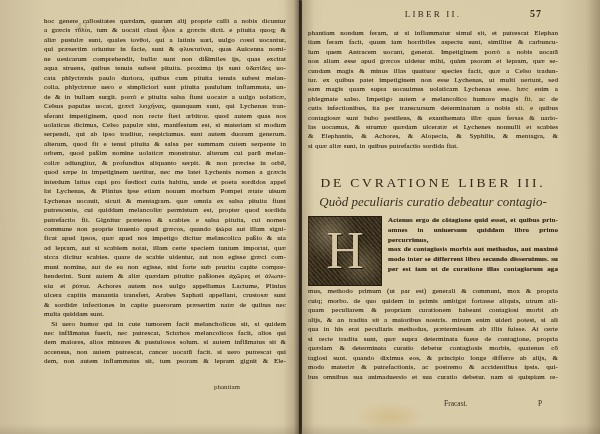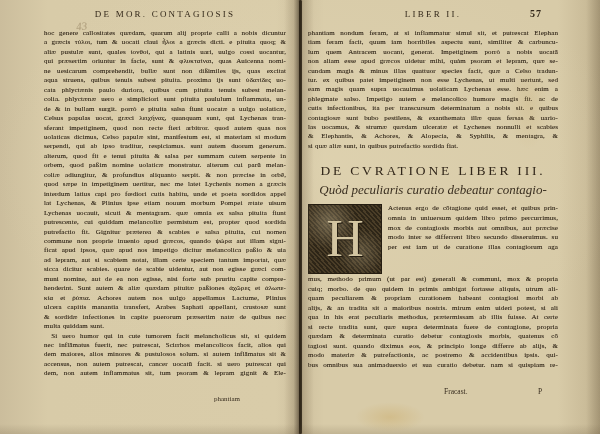--- a/index.html
+++ b/index.html
@@ -27,49 +27,48 @@
   #left-page{left:44px;width:242px;}
   #right-page{left:308px;width:250px;}
   .runhead{position:relative;text-align:center;font-size:9px;letter-spacing:2.2px;line-height:12px;white-space:nowrap;color:#33281a;}
   .folio{position:absolute;right:16px;top:0;font-size:10px;letter-spacing:1px;font-weight:bold;}
   .tblock{margin-top:9px;}
   .tline{display:block;text-align:justify;text-align-last:justify;font-size:7px;line-height:9.46px;
     word-spacing:.4px;letter-spacing:.1px;color:#382d1f;text-shadow:0 0 .4px rgba(56,45,31,.55);}
   #rp-par1 .tline{line-height:9.4px;}
   .noj{text-align-last:left;}
   .catchword{display:block;text-align:right;padding-right:46px;font-size:7px;line-height:10px;margin-top:15px;}
-  .sect-head{margin-top:11px;text-align:center;font-size:13.5px;letter-spacing:2.8px;line-height:18px;white-space:nowrap;color:#32271a;}
+  .sect-head{margin-top:23px;text-align:center;font-size:13.5px;letter-spacing:2.8px;line-height:18px;white-space:nowrap;color:#32271a;}
   .subtitle{margin-top:5px;text-align:center;font-style:italic;font-size:13px;line-height:10px;color:#3a2f20;}
   .chapter-start{display:flex;margin-top:9px;}
   .woodcut{width:74px;height:70px;margin-right:6px;flex:0 0 auto;position:relative;
     border:1px solid #251d11;box-sizing:border-box;
     background:
       radial-gradient(circle at 28% 25%, rgba(202,188,152,.40), rgba(0,0,0,0) 38%),
       radial-gradient(circle at 72% 70%, rgba(196,182,146,.30), rgba(0,0,0,0) 34%),
       repeating-linear-gradient(48deg, #2d2517 0 1.6px, #4a3d27 1.6px 3.2px),
       #352b1a;}
   .woodcut .cap{position:absolute;left:0;top:0;width:100%;height:100%;display:flex;align-items:center;justify-content:center;
     font-size:52px;line-height:70px;color:#d3c5a1;text-shadow:0 0 1px #241c10, 1px 1px 0 #241c10;}
   .beside{flex:1 1 auto;}
-  .beside .tline{line-height:9.7px;}
+  .beside .tline{line-height:9.7px;font-weight:bold;}
   .chapter-full{margin-top:1px;}
   .chapter-full .tline{line-height:9.5px;}
   .pg-footer{position:relative;height:12px;margin-top:17px;font-size:7.5px;}
   .pg-footer .fcatch{position:absolute;left:136px;}
   .pg-footer .sig{position:absolute;left:230px;}
 </style>
 </head>
 <body>
 
 <div id="photo">
 
   <div class="pencil">43</div>
 
   <div class="page" id="left-page">
-    <div class="runhead">DE MOR. CONTAGIOSIS</div>
     <div class="tblock">
         <div class="tline">hoc genere callositates quædam, quarum alij proprie calli a nobis dicuntur</div>
         <div class="tline">a græcis τύλοι, tum &amp; uocati claui ἧλοι a græcis dicti. e pituita quoq; &amp;</div>
         <div class="tline">aliæ pustulæ sunt, quales ἰονθοί, qui a latinis uari, uulgo cossi uocantur,</div>
         <div class="tline">qui præsertim oriuntur in facie, sunt &amp; φλυκταίναι, quas Auicenna nomi-</div>
         <div class="tline">ne uesicarum comprehendit, bullæ sunt non dißimiles ijs, quas excitat</div>
         <div class="tline">aqua struens, quibus tenuis subest pituita. proxima ijs sunt ὑδατίδες uo-</div>
         <div class="tline">cata phlyctænis paulo duriora, quibus cum pituita tenuis subest melan-</div>
         <div class="tline">colia. phlyctænæ uero e simpliciori sunt pituita paululum inflammata, un-</div>
         <div class="tline">de &amp; in bullam surgit. porrò e pituita salsa fiunt uocatæ a uulgo uolaticæ,</div>
@@ -128,22 +127,22 @@
     <div class="sect-head">DE CVRATIONE LIBER III.</div>
     <div class="subtitle">
       <div>Quòd peculiaris curatio debeatur contagio-</div>
     </div>
     <div class="chapter-start">
       <div class="woodcut">
         <span class="cap">H</span>
       </div>
       <div class="beside">
           <div class="tline">Actenus ergo de cōtagione quid esset, et quibus prin-</div>
-          <div class="tline">omnia in uniuersum quidem libro primo percurrimus,</div>
-          <div class="tline">mox de contagiosis morbis aut omnibus, aut præcise</div>
+          <div class="tline">omnes in uniuersum quiddam libro primo percurrimus,</div>
+          <div class="tline">mox de contagiosis morbis aut methodus, aut maximè</div>
           <div class="tline">modo inter se differrent libro secundo disseruimus. su</div>
           <div class="tline">per est iam ut de curatione illas contagiorum aga</div>
         </div>
     </div>
     <div class="chapter-full">
         <div class="tline">mus, methodo primum (ut par est) generali &amp; communi, mox &amp; propria</div>
         <div class="tline">cuiq; morbo. de quo quidem in primis ambigat fortasse aliquis, utrum ali-</div>
         <div class="tline">quam peculiarem &amp; propriam curationem habeant contagiosi morbi ab</div>
         <div class="tline">alijs, &amp; an tradita sit a maioribus nostris. mirum enim uideri potest, si ali</div>
         <div class="tline">qua in his erat peculiaris methodus, prætermissam ab illis fuisse. At certe</div>

